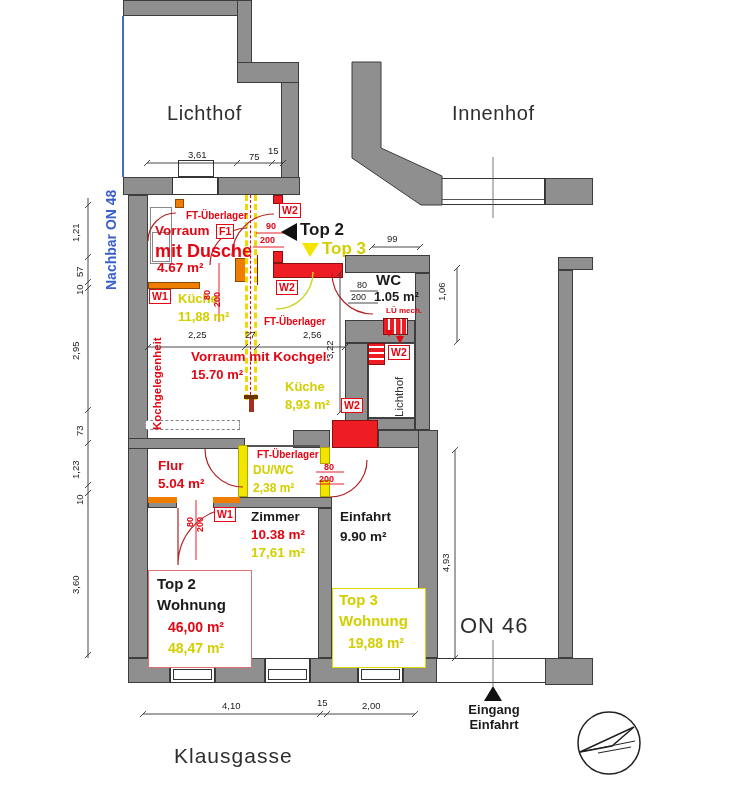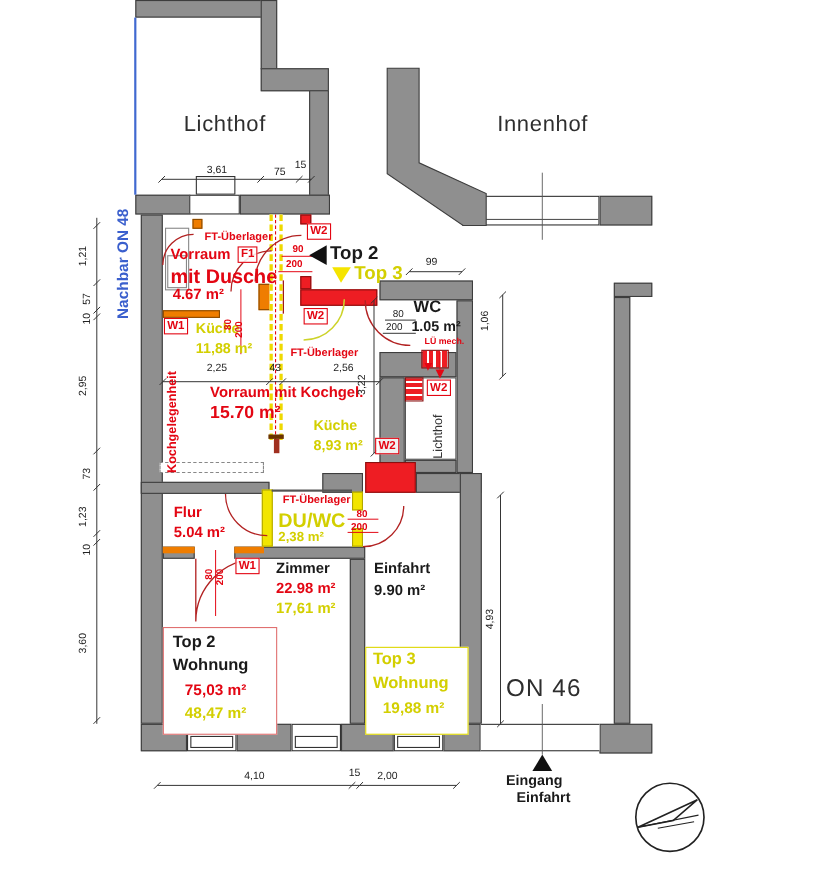--- a/index.html
+++ b/index.html
@@ -155,85 +155,86 @@
   <span class="tag" style="left:279px;top:203px">W2</span>
   <span class="tag" style="left:276px;top:280px">W2</span>
   <span class="tag" style="left:388px;top:345px">W2</span>
   <span class="tag" style="left:341px;top:398px">W2</span>
   <span class="tag" style="left:149px;top:289px">W1</span>
   <span class="tag" style="left:214px;top:507px">W1</span>
 
   <span class="lbl big" style="left:167px;top:103px">Lichthof</span>
   <span class="lbl big" style="left:452px;top:103px">Innenhof</span>
   <span class="lbl big" style="left:460px;top:614px;font-size:22px;letter-spacing:1px">ON 46</span>
+  <span class="lbl big" style="left:174px;top:745px;font-size:21px;letter-spacing:1px">Klausgasse</span>
   <span class="lbl b blue rot" style="left:104px;top:290px;font-size:14px">Nachbar ON 48</span>
   <span class="lbl rot" style="left:393px;top:417px;font-size:11.5px;color:#333">Lichthof</span>
 
   <span class="lbl b" style="left:300px;top:221px;font-size:17px">Top 2</span>
   <span class="lbl b yel" style="left:322px;top:240px;font-size:17px">Top 3</span>
-  <span class="lbl b" style="left:460px;top:703px;width:68px;text-align:left;font-size:13px">Eingang</span>
+  <span class="lbl b" style="left:460px;top:703px;width:68px;text-align:center;font-size:13px">Eingang</span>
   <span class="lbl b" style="left:460px;top:718px;width:68px;text-align:center;font-size:13px">Einfahrt</span>
 
   <span class="lbl b red" style="left:155px;top:224px;font-size:13.5px">Vorraum</span>
   <span class="lbl b red" style="left:155px;top:242px;font-size:18px">mit Dusche</span>
   <span class="lbl b red" style="left:157px;top:261px;font-size:13.5px">4.67 m²</span>
   <span class="lbl b yel" style="left:178px;top:292px;font-size:13px">Küche</span>
   <span class="lbl b yel" style="left:178px;top:310px;font-size:13px">11,88 m²</span>
   <span class="lbl b red rot" style="left:151px;top:430px;font-size:11.5px">Kochgelegenheit</span>
   <span class="lbl b red" style="left:191px;top:350px;font-size:13.5px">Vorraum mit Kochgel.</span>
-  <span class="lbl b red" style="left:191px;top:368px;font-size:16px">15.70 m²</span>
+  <span class="lbl b red" style="left:191px;top:368px;font-size:13px">15.70 m²</span>
   <span class="lbl b yel" style="left:285px;top:380px;font-size:13px">Küche</span>
   <span class="lbl b yel" style="left:285px;top:398px;font-size:13px">8,93 m²</span>
   <span class="lbl b" style="left:376px;top:272px;font-size:15px">WC</span>
   <span class="lbl b" style="left:374px;top:290px;font-size:13px">1.05 m²</span>
   <span class="lbl b red" style="left:386px;top:307px;font-size:8px">LÜ mech.</span>
   <span class="lbl b red" style="left:158px;top:459px;font-size:13.5px">Flur</span>
   <span class="lbl b red" style="left:158px;top:477px;font-size:13.5px">5.04 m²</span>
-  <span class="lbl b yel" style="left:253px;top:464px;font-size:18px">DU/WC</span>
+  <span class="lbl b yel" style="left:253px;top:464px;font-size:12px">DU/WC</span>
   <span class="lbl b yel" style="left:253px;top:482px;font-size:12px">2,38 m²</span>
   <span class="lbl b" style="left:251px;top:510px;font-size:13.5px">Zimmer</span>
-  <span class="lbl b red" style="left:251px;top:528px;font-size:13.5px">22.98 m²</span>
+  <span class="lbl b red" style="left:251px;top:528px;font-size:13.5px">10.38 m²</span>
   <span class="lbl b yel" style="left:251px;top:546px;font-size:13.5px">17,61 m²</span>
   <span class="lbl b" style="left:340px;top:510px;font-size:13.5px">Einfahrt</span>
   <span class="lbl b" style="left:340px;top:530px;font-size:13.5px">9.90 m²</span>
   <span class="lbl b red" style="left:186px;top:211px;font-size:10px">FT-Überlager</span>
   <span class="lbl b red" style="left:264px;top:317px;font-size:10px">FT-Überlager</span>
   <span class="lbl b red" style="left:257px;top:450px;font-size:10px">FT-Überlager</span>
 
   <div class="fill" style="left:148px;top:570px;width:104px;height:98px;border:1.2px solid #e07070;background:#fff"></div>
   <span class="lbl b" style="left:157px;top:576px;font-size:15px">Top 2</span>
   <span class="lbl b" style="left:157px;top:597px;font-size:15px">Wohnung</span>
-  <span class="lbl b red" style="left:168px;top:620px;font-size:14px">75,03 m²</span>
+  <span class="lbl b red" style="left:168px;top:620px;font-size:14px">46,00 m²</span>
   <span class="lbl b yel" style="left:168px;top:641px;font-size:14px">48,47 m²</span>
   <div class="fill" style="left:332px;top:588px;width:94px;height:80px;border:1.2px solid #ddd600;background:#fff"></div>
   <span class="lbl b yel" style="left:339px;top:592px;font-size:15px">Top 3</span>
   <span class="lbl b yel" style="left:339px;top:613px;font-size:15px">Wohnung</span>
   <span class="lbl b yel" style="left:348px;top:636px;font-size:14px">19,88 m²</span>
 
   <span class="dim" style="left:188px;top:150px">3,61</span>
   <span class="dim" style="left:249px;top:152px">75</span>
   <span class="dim" style="left:268px;top:146px">15</span>
   <span class="dim" style="left:387px;top:234px">99</span>
   <span class="dim rot" style="left:437px;top:301px">1,06</span>
   <span class="dim rot" style="left:71px;top:242px">1,21</span>
   <span class="dim rot" style="left:75px;top:277px">57</span>
   <span class="dim rot" style="left:75px;top:295px">10</span>
   <span class="dim rot" style="left:71px;top:360px">2,95</span>
   <span class="dim rot" style="left:75px;top:436px">73</span>
   <span class="dim rot" style="left:71px;top:479px">1,23</span>
   <span class="dim rot" style="left:75px;top:505px">10</span>
   <span class="dim rot" style="left:71px;top:594px">3,60</span>
   <span class="dim" style="left:188px;top:330px">2,25</span>
-  <span class="dim" style="left:245px;top:330px">43</span>
+  <span class="dim" style="left:245px;top:330px">27</span>
   <span class="dim" style="left:303px;top:330px">2,56</span>
   <span class="dim rot" style="left:325px;top:359px">3,22</span>
   <span class="dim rot" style="left:441px;top:572px">4,93</span>
   <span class="dim" style="left:222px;top:701px">4,10</span>
   <span class="dim" style="left:317px;top:698px">15</span>
-  <span class="dim" style="left:343px;top:701px">2,00</span>
+  <span class="dim" style="left:362px;top:701px">2,00</span>
 
   <span class="rdim" style="left:266px;top:222px">90</span>
   <span class="rdim" style="left:260px;top:236px">200</span>
   <span class="rdim rot" style="left:203px;top:300px">80</span>
   <span class="rdim rot" style="left:213px;top:307px">200</span>
   <span class="rdim rot" style="left:186px;top:527px">80</span>
   <span class="rdim rot" style="left:196px;top:532px">200</span>
   <span class="dim" style="left:357px;top:281px;font-size:9px">80</span>
   <span class="dim" style="left:351px;top:293px;font-size:9px">200</span>
   <span class="rdim" style="left:324px;top:463px">80</span>

